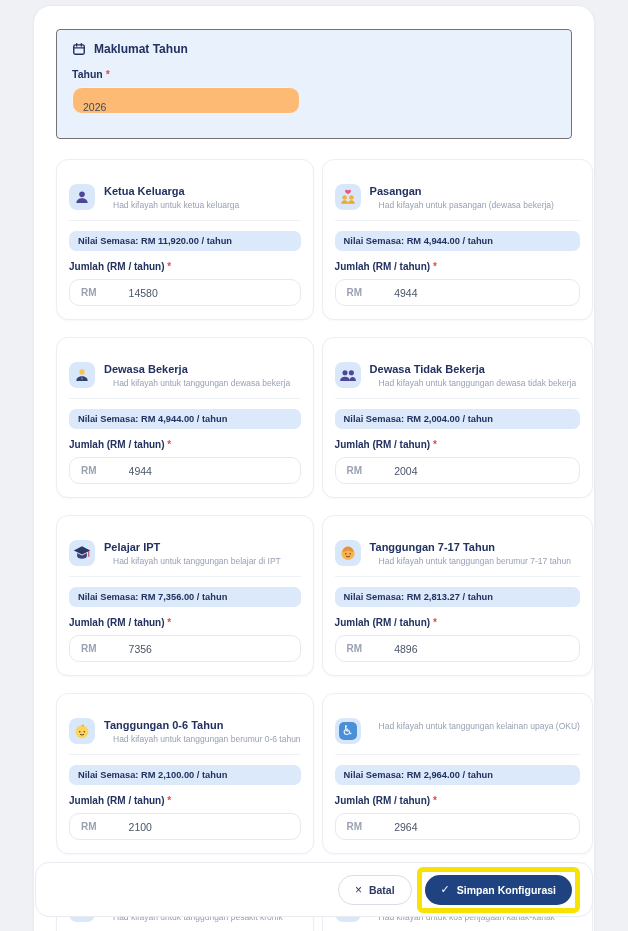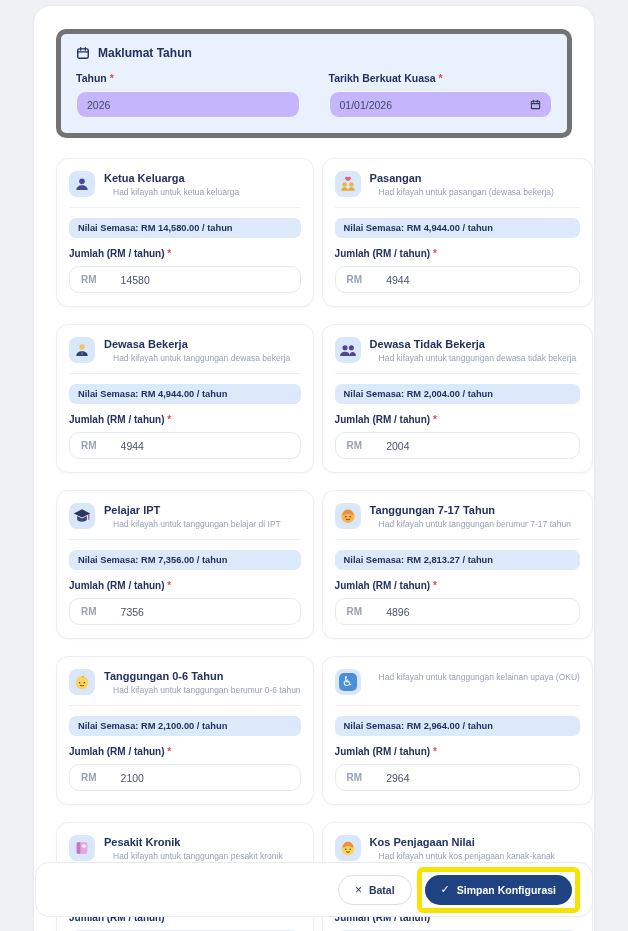--- a/index.html
+++ b/index.html
@@ -10,59 +10,59 @@
     position: relative;
     color: #22315f;
   }
   .main-panel {
     position: absolute; left: 33px; top: 5px; width: 562px; min-height: 840px;
     background: #ffffff; border: 1px solid #e9ebf1; border-radius: 18px;
     padding: 23px 22px 28px; box-shadow: 0 1px 3px rgba(25,39,80,.04);
   }
   
   .year-box {
-    background: #e8f1fc; border: 5px solid #737373; border-radius: 10px;
-    padding: 12px 15px 15px;
+    background: #e8f1fc; border: 1px solid #737373; border-radius: 4px;
+    padding: 12px 15px 24px;
   }
   .year-head { display: flex; align-items: center; gap: 8px; }
   .year-title { font-size: 12px; font-weight: bold; color: #22315f; }
   .year-fields { display: grid; grid-template-columns: 1fr 1fr; gap: 29px; margin-top: 12px; }
   .field-label { font-size: 10.5px; font-weight: bold; color: #22315f; margin-bottom: 7px; }
   .req { color: #e5484d; font-weight: bold; }
   .text-input {
-    background: #c4b5fd; border: 1px solid #f2f4f8; border-radius: 10px; height: 27px;
-    display: flex; align-items: center; justify-content: space-between;
+    background: #fdba74; border: 1px solid #f2f4f8; border-radius: 10px; height: 27px;
+    display: flex; align-items: flex-end; justify-content: space-between;
     padding: 0 10px;
   }
   .text-input input {
     border: none; outline: none; background: transparent; width: 100%;
     font-size: 10.5px; color: #3f4a63; font-family: inherit;
   }
   
   .cards-grid { display: grid; grid-template-columns: 1fr 1fr; column-gap: 8px; row-gap: 17px; margin-top: 20px; }
   .card {
     background: #fff; border: 1px solid #eceef4; border-radius: 12px;
-    padding: 12px 12px 13px; box-shadow: 0 1px 2px rgba(25,39,80,.04);
+    padding: 24px 12px 13px; box-shadow: 0 1px 2px rgba(25,39,80,.04);
   }
   .card-head { display: flex; align-items: flex-start; gap: 9px; }
   .card-icon {
     width: 26px; height: 26px; flex: none; border-radius: 8px; background: #d8e8fa;
     display: flex; align-items: center; justify-content: center;
   }
   .card-title { font-size: 11px; font-weight: bold; color: #22315f; padding-top: 1px; }
   .card-subtitle { font-size: 8.5px; color: #98a0b3; margin-top: 3px; white-space: nowrap; margin-left: 9px; }
   .card-divider { height: 1px; background: #eef1f6; margin: 10px 0; }
   .badge {
     background: #dbe9fb; border-radius: 7px; padding: 5px 9px;
     font-size: 9.3px; font-weight: bold; color: #22315f;
   }
   .amount-label { font-size: 10px; font-weight: bold; color: #22315f; margin: 10px 0 7px; }
   .amount-input {
     border: 1px solid #e6e9f0; border-radius: 10px; height: 27px;
-    display: flex; align-items: center; gap: 12px; padding: 0 11px; background: #fff;
+    display: flex; align-items: center; gap: 20px; padding: 0 11px; background: #fff;
   }
   .amount-prefix { font-size: 10px; color: #9aa2b2; font-weight: bold; flex: none; }
   .amount-input input {
     border: none; outline: none; width: 100%;
     font-size: 10.5px; color: #4a5468; font-family: inherit; margin-left: 12px;
   }
   .wc-glyph {
     width: 18px; height: 18px; background: #4a90d9; color: #fff; border-radius: 5px;
     font-size: 13px; line-height: 18px; text-align: center; display: block;
     font-family: "DejaVu Sans", sans-serif;
@@ -102,53 +102,39 @@
     </div>
     <div class="year-fields">
       <div>
         <div class="field-label">
           <span>Tahun</span> <span class="req">*</span>
         </div>
         <div class="text-input">
           <input type="text" value="2026" style="">
         </div>
       </div>
-      <div>
-        <div class="field-label">
-          <span>Tarikh Berkuat Kuasa</span> <span class="req">*</span>
-        </div>
-        <div class="text-input">
-          <input type="text" value="01/01/2026" style="">
-          <span style="display:flex;flex:none;margin-left:6px">
-            <svg width="11" height="11" viewBox="0 0 24 24" fill="none" stroke="#333a47" stroke-width="2.4" stroke-linecap="round">
-              <rect x="3" y="5" width="18" height="16" rx="1.5"></rect>
-                <path d="M3 10h18M8 3v4M16 3v4"></path>
-            </svg>
-          </span>
-        </div>
-      </div>
     </div>
   </div>
 
   <div class="cards-grid">
   <div class="card">
     <div class="card-head">
       <div class="card-icon">
             <svg width="16" height="16" viewBox="0 0 24 24">
               <circle cx="12" cy="8" r="4.2" fill="#4d4796"></circle>
               <path d="M3.5 21c0-4.7 3.8-7.2 8.5-7.2s8.5 2.5 8.5 7.2z" fill="#4d4796"></path>
             </svg>
           </div>
       <div>
         <div class="card-title">Ketua Keluarga</div>
         <div class="card-subtitle">Had kifayah untuk ketua keluarga</div>
       </div>
     </div>
     <div class="card-divider"></div>
-    <div class="badge">Nilai Semasa: RM 14,580.00 / tahun</div>
+    <div class="badge">Nilai Semasa: RM 11,920.00 / tahun</div>
     <div class="amount-label">
       <span class="amount-label-text">Jumlah (RM / tahun)</span> <span class="req">*</span>
     </div>
     <div class="amount-input">
       <span class="amount-prefix">RM</span>
       <input type="text" value="14580" style="">
     </div>
   </div>
 
   <div class="card">

